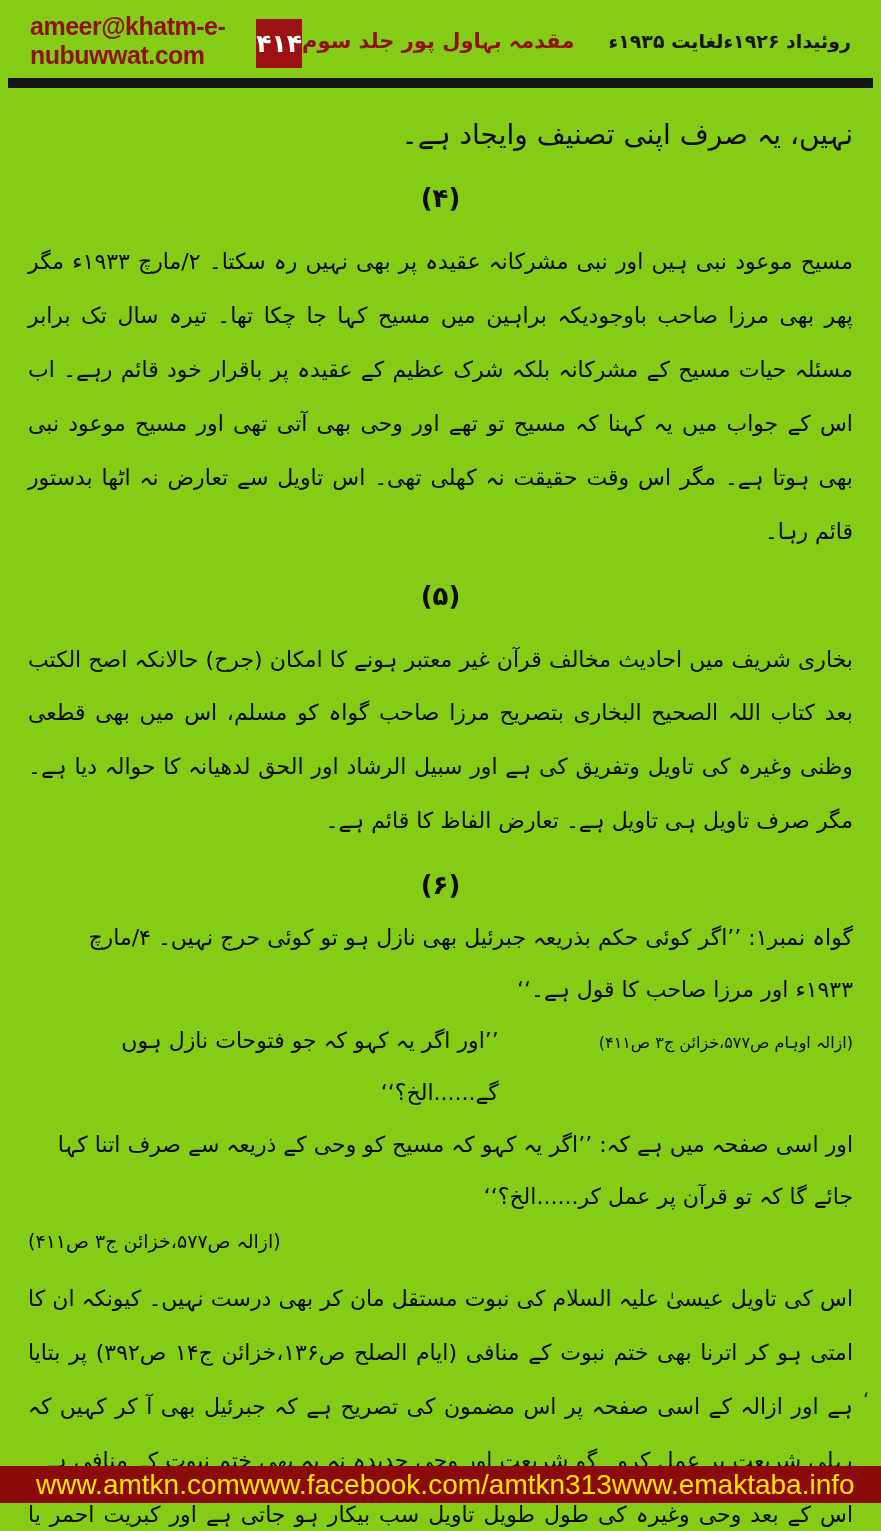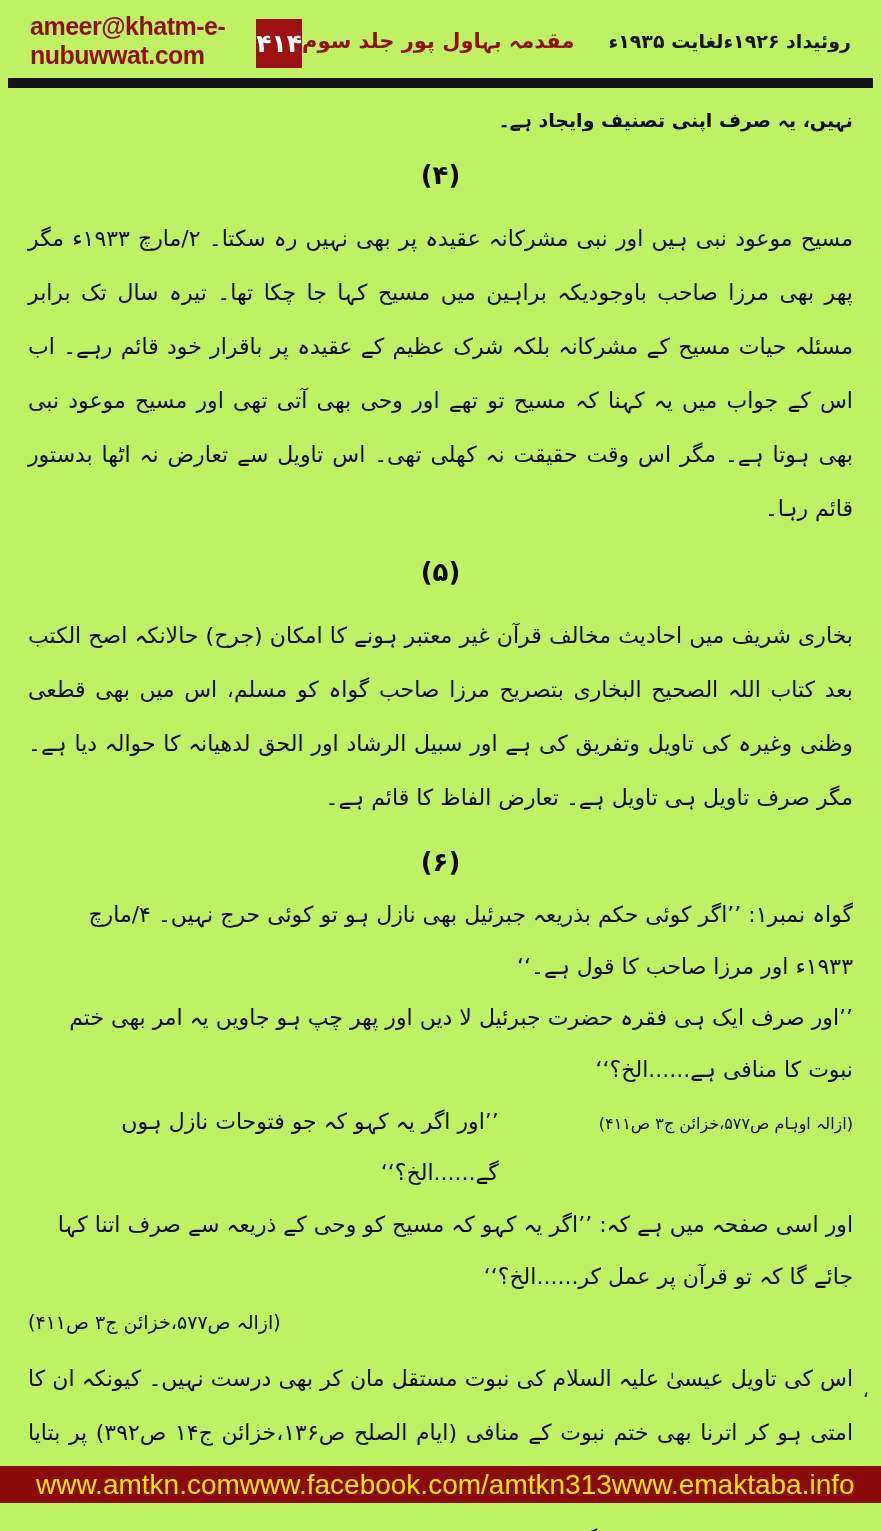--- a/index.html
+++ b/index.html
@@ -2,21 +2,21 @@
 <html lang="ur"><head>
 <meta charset="utf-8">
 <style>
   * { box-sizing: border-box; }
   html, body { margin: 0; padding: 0; background: #e8e8e8; }
   .page {
     position: relative;
     width: 881px;
     height: 1531px;
     margin: 0 auto;
-    background: #bef264;
+    background: #84cc16;
     overflow: hidden;
     font-family: "DejaVu Sans", sans-serif;
     color: #0b0b0b;
   }
 
   
   .hdr {
     display: flex;
     align-items: center;
     justify-content: space-between;
@@ -66,25 +66,24 @@
     border-bottom: 3px solid #141414;
   }
 
   
   main {
     padding: 0 28px;
     direction: rtl;
   }
   .urdu { direction: rtl; unicode-bidi: plaintext; }
   .intro-line {
-    margin-top: 14px;
-    font-size: 19px;
+    margin-top: 20px;
+    font-size: 28px;
     text-align: right;
     line-height: 1.9;
-    font-weight: bold;
   }
   .sec-heading {
     text-align: center;
     font-size: 26px;
     font-weight: bold;
     margin: 22px 0 12px 0;
     direction: rtl;
   }
   .para {
     font-size: 22px;
@@ -161,21 +160,20 @@
     <div class="sec-heading">(۴)</div>
     <p class="para urdu">مسیح موعود نبی ہیں اور نبی مشرکانہ عقیدہ پر بھی نہیں رہ سکتا۔ ۲/مارچ ۱۹۳۳ء مگر پھر بھی مرزا صاحب باوجودیکہ براہین میں مسیح کہا جا چکا تھا۔ تیرہ سال تک برابر مسئلہ حیات مسیح کے مشرکانہ بلکہ شرک عظیم کے عقیدہ پر باقرار خود قائم رہے۔ اب اس کے جواب میں یہ کہنا کہ مسیح تو تھے اور وحی بھی آتی تھی اور مسیح موعود نبی بھی ہوتا ہے۔ مگر اس وقت حقیقت نہ کھلی تھی۔ اس تاویل سے تعارض نہ اٹھا بدستور قائم رہا۔</p>
 
     <div class="sec-heading">(۵)</div>
     <p class="para urdu">بخاری شریف میں احادیث مخالف قرآن غیر معتبر ہونے کا امکان (جرح) حالانکہ اصح الکتب بعد کتاب اللہ الصحیح البخاری بتصریح مرزا صاحب گواہ کو مسلم، اس میں بھی قطعی وظنی وغیرہ کی تاویل وتفریق کی ہے اور سبیل الرشاد اور الحق لدھیانہ کا حوالہ دیا ہے۔ مگر صرف تاویل ہی تاویل ہے۔ تعارض الفاظ کا قائم ہے۔</p>
 
     <div class="sec-heading">(۶)</div>
 
     <div class="line-right urdu">گواہ نمبر۱: ’’اگر کوئی حکم بذریعہ جبرئیل بھی نازل ہو تو کوئی حرج نہیں۔ ۴/مارچ ۱۹۳۳ء اور مرزا صاحب کا قول ہے۔‘‘</div>
 
-    <div class="line-right urdu" style="padding-left:40px;">’’اور صرف ایک ہی فقرہ حضرت جبرئیل لا دیں اور پھر چپ ہو جاویں یہ امر بھی ختم نبوت کا منافی ہے......الخ؟‘‘</div>
 
     <div class="quote-row">
       <span class="q urdu">’’اور اگر یہ کہو کہ جو فتوحات نازل ہوں گے......الخ؟‘‘</span>
       <span class="ref urdu">(ازالہ اوہام ص۵۷۷،خزائن ج۳ ص۴۱۱)</span>
     </div>
 
     <div class="line-right urdu">اور اسی صفحہ میں ہے کہ: ’’اگر یہ کہو کہ مسیح کو وحی کے ذریعہ سے صرف اتنا کہا جائے گا کہ تو قرآن پر عمل کر......الخ؟‘‘</div>
 
     <div class="ref-line urdu">(ازالہ ص۵۷۷،خزائن ج۳ ص۴۱۱)</div>
 

